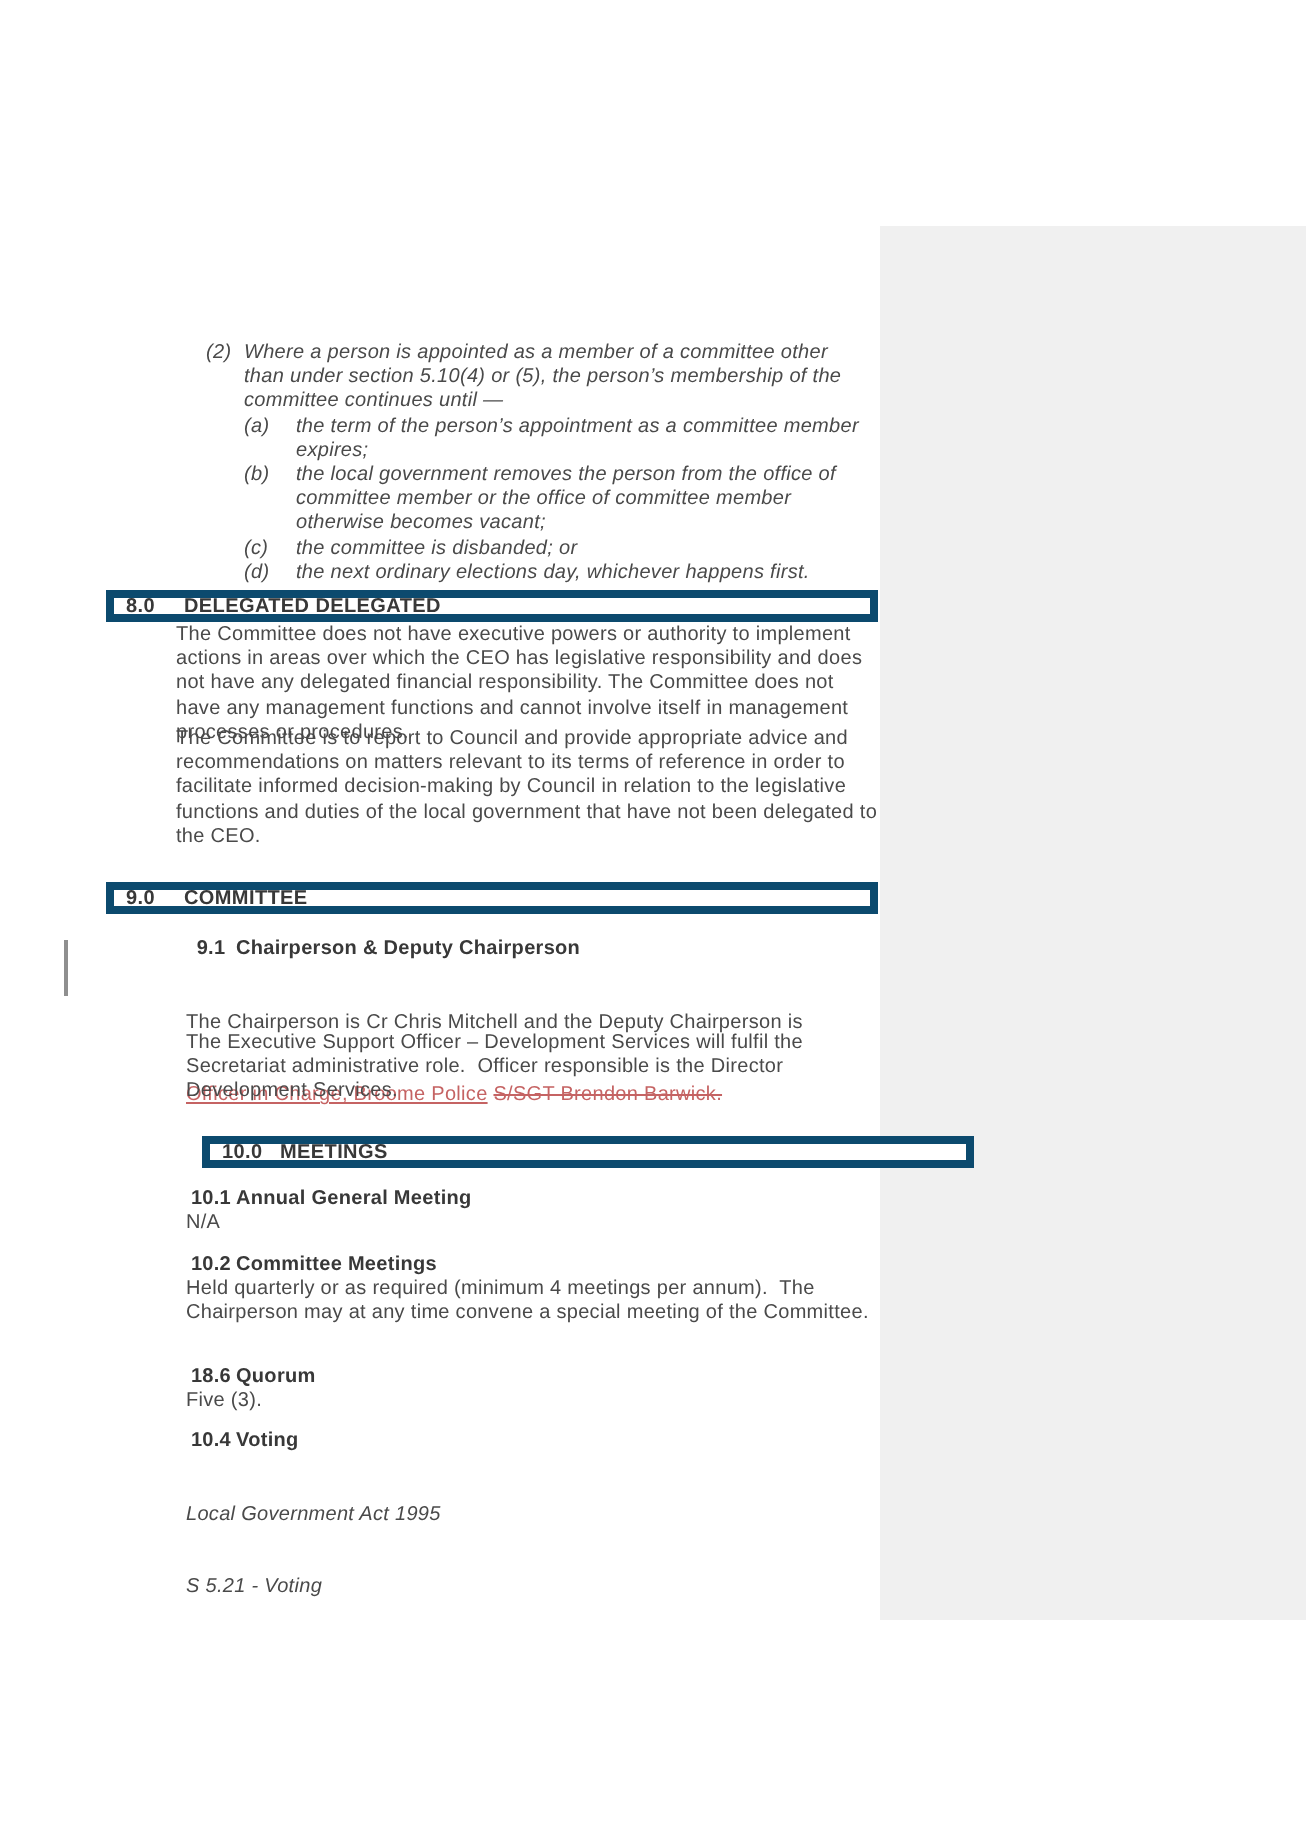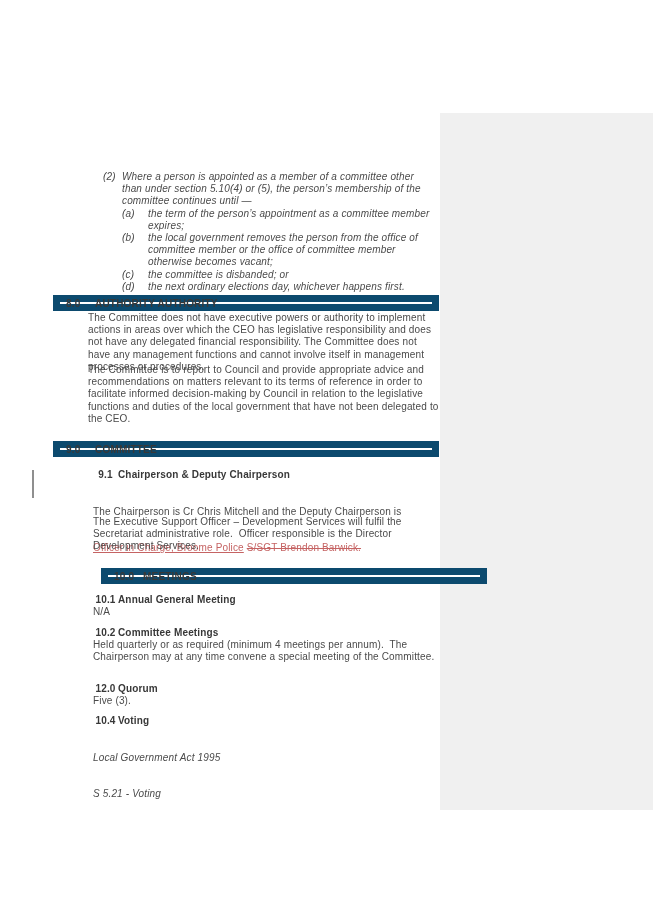--- a/index.html
+++ b/index.html
@@ -26,21 +26,21 @@
     white-space:pre-wrap;
   }
   .italic { font-style:italic; }
   .hang { display:flex; }
   .marker-num  { flex:0 0 19px; }
   .marker-ltr  { flex:0 0 26px; }
   .hang .txt { flex:1 1 auto; }
   .section-box {
     position:absolute;
     left:53px; width:386px; height:16px;
-    border:7px solid #0c4a6e;
+    border:4px solid #0c4a6e;
     background:#ffffff;
     display:flex; align-items:center;
     font-size:10px; font-weight:bold; color:#383838;
     letter-spacing:0.2px;
   }
   .section-box .sec-num { padding-left:6px; width:35px; flex:0 0 35px; }
   .subsection { width:346px; }
   .sub-heading { display:flex; font-weight:bold; color:#383838; font-size:10px; line-height:12.2px; letter-spacing:0.15px;text-align:center; }
   .sub-num { flex:0 0 25px; }
   .sub-body { }
@@ -82,21 +82,21 @@
       </div>
       <div class="hang body-text italic">
         <span class="marker-ltr">(d)</span>
         <span class="txt">the next ordinary elections day, whichever happens first.</span>
       </div>
     </div>
   </div>
 
   <div class="section-box" style="top:295px;">
     <span class="sec-num">8.0</span>
-    <span>AUTHORITY AUTHORITY</span>
+    <span>DELEGATED DELEGATED</span>
   </div>
   <div class="abs body-text" style="left:88px; top:312px; width:352px;">The Committee does not have executive powers or authority to implement actions in areas over which the CEO has legislative responsibility and does not have any delegated financial responsibility. The Committee does not have any management functions and cannot involve itself in management processes or procedures.</div>
   <div class="abs body-text" style="left:88px; top:364px; width:352px;">The Committee is to report to Council and provide appropriate advice and recommendations on matters relevant to its terms of reference in order to facilitate informed decision-making by Council in relation to the legislative functions and duties of the local government that have not been delegated to the CEO.</div>
 
   <div class="section-box" style="top:441px;">
     <span class="sec-num">9.0</span>
     <span>COMMITTEE</span>
   </div>
 
   <div class="abs subsection" style="left:93px; top:469px;">
@@ -130,21 +130,21 @@
   <div class="abs subsection" style="left:93px; top:627px;">
     <div class="sub-heading">
       <span class="sub-num">10.2</span>
       <span>Committee Meetings</span>
     </div>
     <div class="sub-body body-text">Held quarterly or as required (minimum 4 meetings per annum).  The Chairperson may at any time convene a special meeting of the Committee.</div>
   </div>
 
   <div class="abs subsection" style="left:93px; top:683px;">
     <div class="sub-heading">
-      <span class="sub-num">12.0</span>
+      <span class="sub-num">18.6</span>
       <span>Quorum</span>
     </div>
     <div class="sub-body body-text">Five (3).</div>
   </div>
 
   <div class="abs subsection" style="left:93px; top:715px;">
     <div class="sub-heading">
       <span class="sub-num">10.4</span>
       <span>Voting</span>
     </div>

